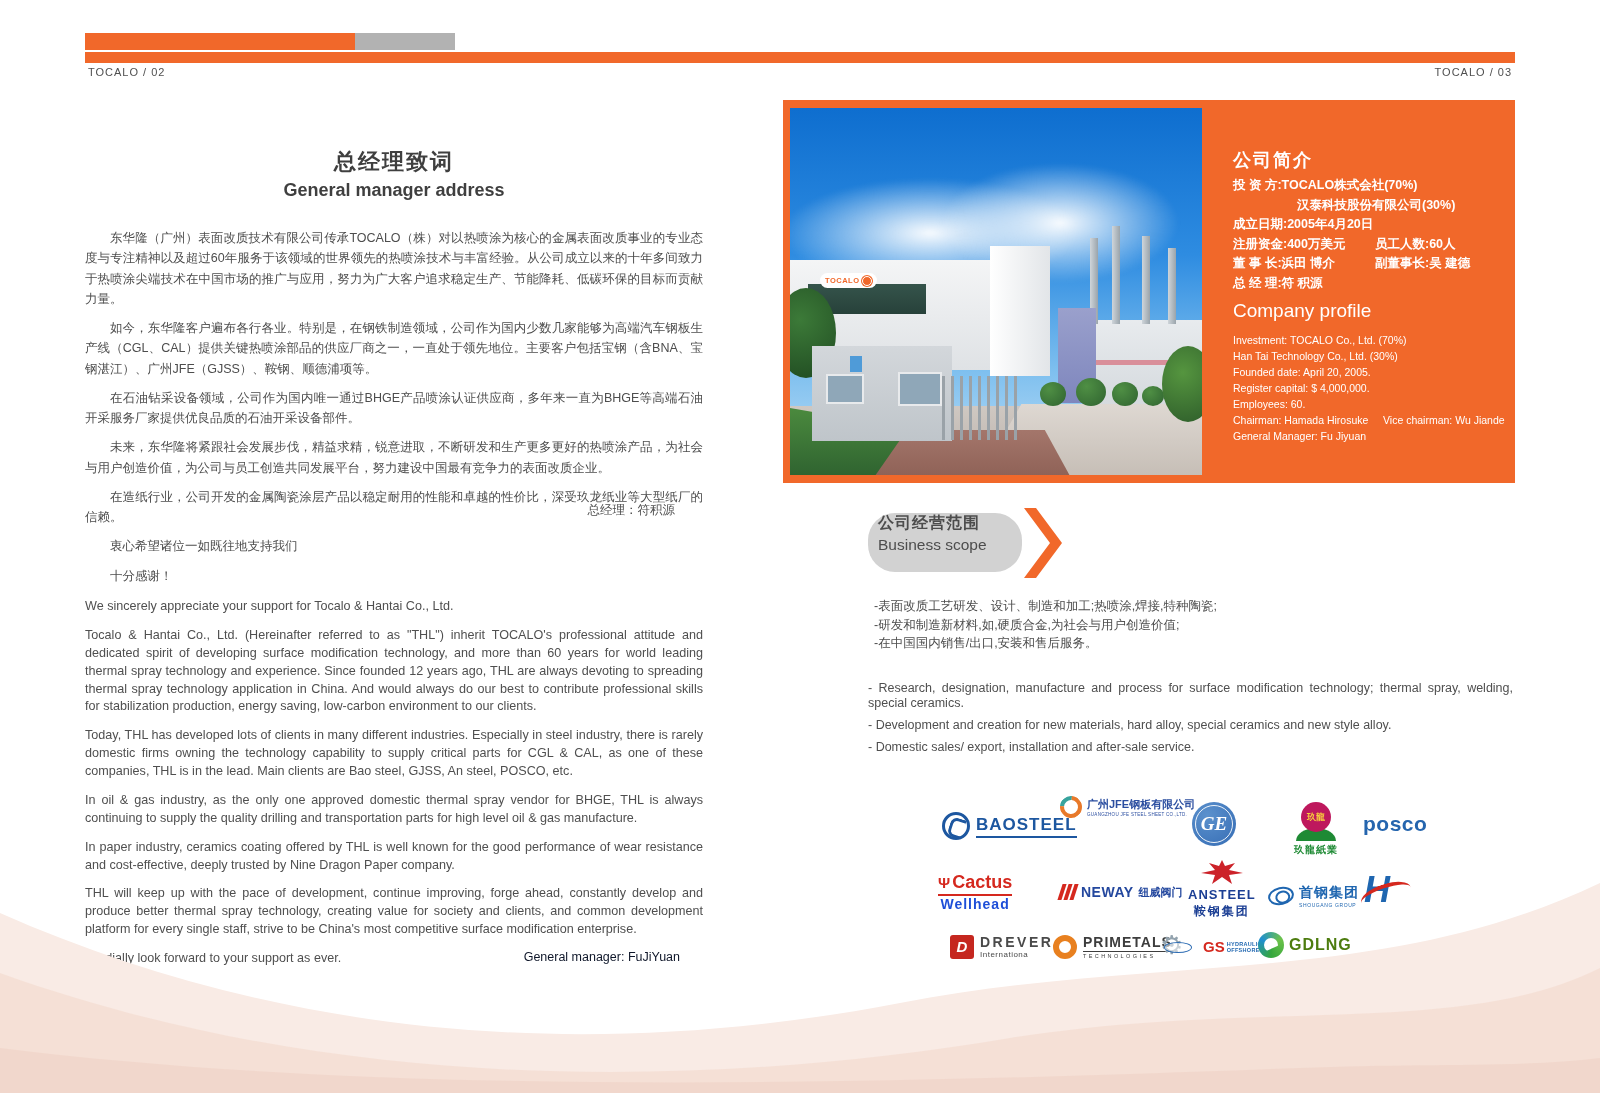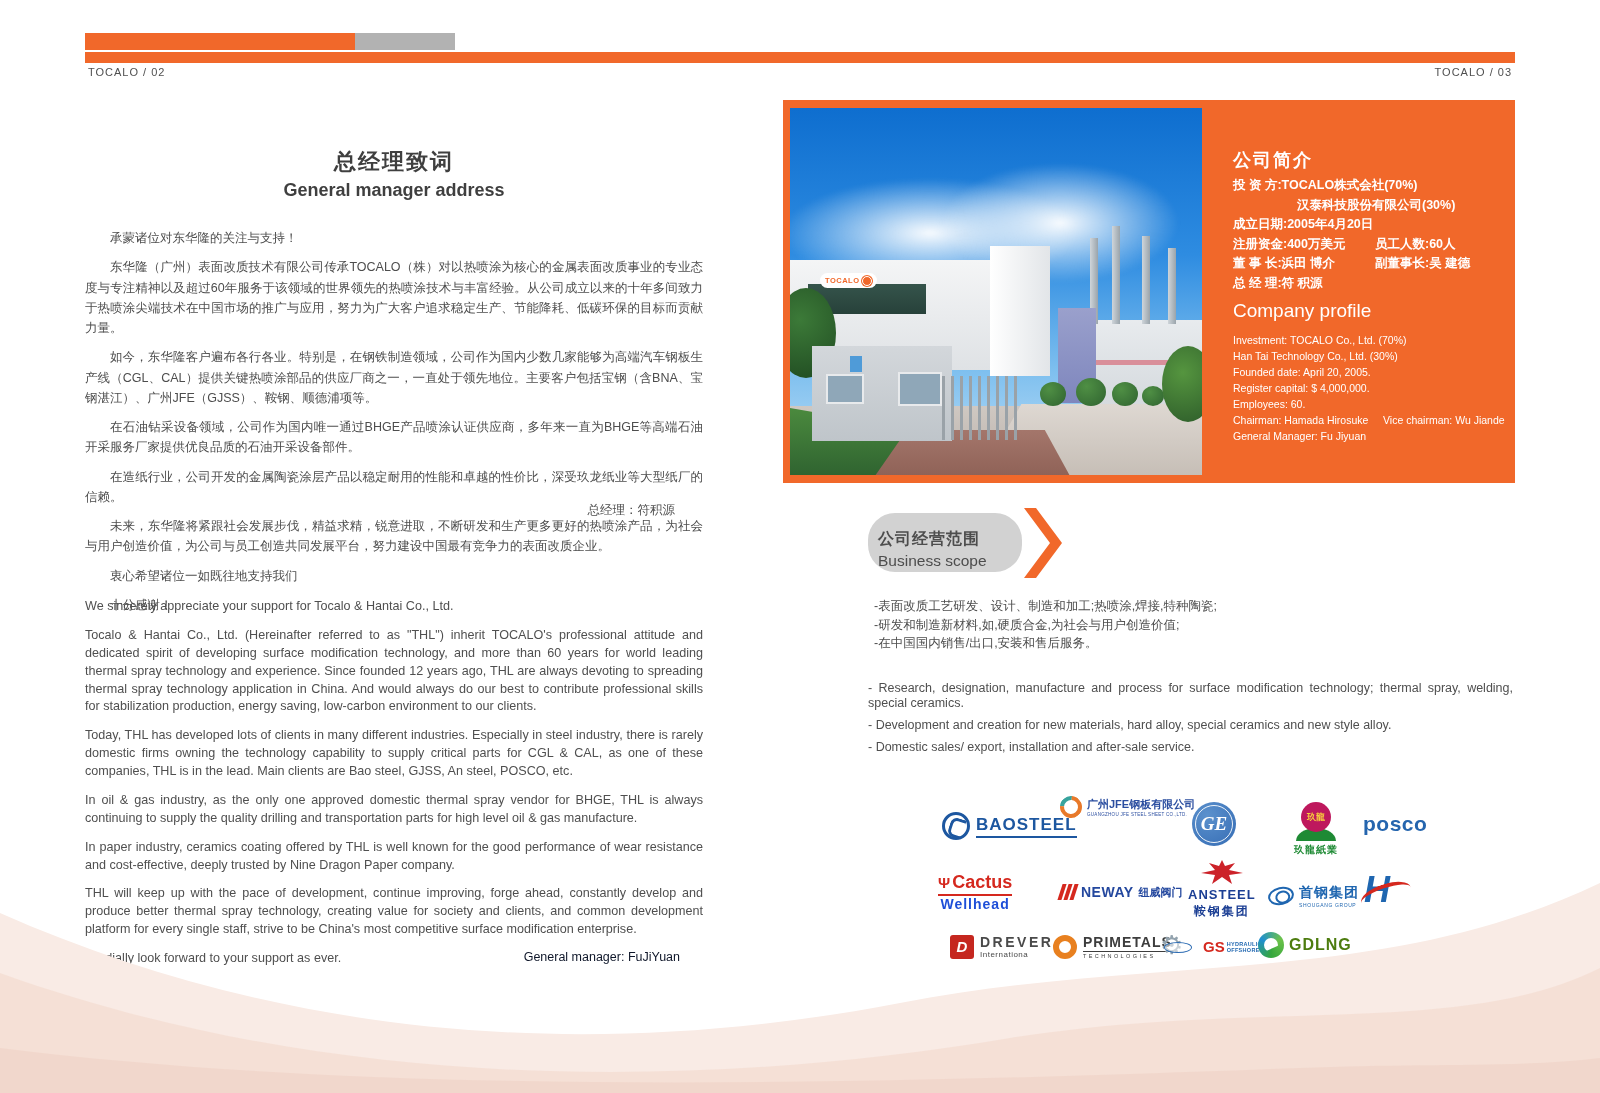--- a/index.html
+++ b/index.html
@@ -59,21 +59,21 @@
   .pt-cn{position:absolute;left:0;top:76px;font-size:12.5px;line-height:19.5px;font-weight:bold;}
   .pt-cn .ind{padding-left:64px;}
   .pt-cn .cols{display:flex;}
   .pt-cn .c1{width:142px;}
   .pt-title-en{position:absolute;left:0;top:200px;font-size:19px;}
   .pt-en{position:absolute;left:0;top:232px;font-size:10.5px;line-height:16px;}
   .pt-en .cols{display:flex;}
   .pt-en .c1{width:150px;}
 
   
-  .bs-box{position:absolute;left:868px;top:513px;width:154px;height:59px;background:#d2d2d2;padding:16px 0 0 10px;box-sizing:border-box;color:#4d4d4d;border-radius:27px;}
+  .bs-box{position:absolute;left:868px;top:513px;width:154px;height:59px;background:#d2d2d2;padding:0 0 0 10px;box-sizing:border-box;color:#4d4d4d;border-radius:27px;}
   .bs-box .cn{font-size:16px;font-weight:bold;letter-spacing:1px;}
   .bs-box .en{font-size:15.5px;margin-top:2px;}
   .bs-chevron{position:absolute;left:1016px;top:508px;}
   .bs-items-cn{position:absolute;left:874px;top:597px;width:560px;color:#4d4d4d;font-size:12.5px;line-height:18.5px;}
   .bs-items-en{position:absolute;left:868px;top:681px;width:645px;color:#4f4f4f;font-size:12.5px;line-height:15px;text-align:justify;}
   .bs-items-en div{margin-bottom:7px;}
 
   
   .logo{position:absolute;display:flex;align-items:center;}
   .l-baosteel{left:942px;top:812px;gap:6px;}
@@ -149,26 +149,25 @@
   <div class="bar bar-orange-full"></div>
   <div class="pagehead left">TOCALO / 02</div>
   <div class="pagehead right">TOCALO / 03</div>
 
   <div class="gm-title">
     <div class="cn">总经理致词</div>
     <div class="en">General manager address</div>
   </div>
 
   <div class="cn-body">
-    <p>承蒙诸位对东华隆的关注与支持！</p>
     <p>东华隆（广州）表面改质技术有限公司传承TOCALO（株）对以热喷涂为核心的金属表面改质事业的专业态度与专注精神以及超过60年服务于该领域的世界领先的热喷涂技术与丰富经验。从公司成立以来的十年多间致力于热喷涂尖端技术在中国市场的推广与应用，努力为广大客户追求稳定生产、节能降耗、低碳环保的目标而贡献力量。</p>
     <p>如今，东华隆客户遍布各行各业。特别是，在钢铁制造领域，公司作为国内少数几家能够为高端汽车钢板生产线（CGL、CAL）提供关键热喷涂部品的供应厂商之一，一直处于领先地位。主要客户包括宝钢（含BNA、宝钢湛江）、广州JFE（GJSS）、鞍钢、顺德浦项等。</p>
     <p>在石油钻采设备领域，公司作为国内唯一通过BHGE产品喷涂认证供应商，多年来一直为BHGE等高端石油开采服务厂家提供优良品质的石油开采设备部件。</p>
+    <p>未来，东华隆将紧跟社会发展步伐，精益求精，锐意进取，不断研发和生产更多更好的热喷涂产品，为社会与用户创造价值，为公司与员工创造共同发展平台，努力建设中国最有竞争力的表面改质企业。</p>
     <p>在造纸行业，公司开发的金属陶瓷涂层产品以稳定耐用的性能和卓越的性价比，深受玖龙纸业等大型纸厂的信赖。</p>
-    <p>未来，东华隆将紧跟社会发展步伐，精益求精，锐意进取，不断研发和生产更多更好的热喷涂产品，为社会与用户创造价值，为公司与员工创造共同发展平台，努力建设中国最有竞争力的表面改质企业。</p>
     <p>衷心希望诸位一如既往地支持我们</p>
     <p>十分感谢！</p>
   </div>
   <div class="cn-sign">总经理：符积源</div>
 
   <div class="en-body">
     <p>We sincerely appreciate your support for Tocalo &amp; Hantai Co., Ltd.</p>
     <p>Tocalo &amp; Hantai Co., Ltd. (Hereinafter referred to as "THL") inherit TOCALO's professional attitude and dedicated spirit of developing surface modification technology, and more than 60 years for world leading thermal spray technology and experience. Since founded 12 years ago, THL are always devoting to spreading thermal spray technology application in China. And would always do our best to contribute professional skills for stabilization production, energy saving, low-carbon environment to our clients.</p>
     <p>Today, THL has developed lots of clients in many different industries. Especially in steel industry, there is rarely domestic firms owning the technology capability to supply critical parts for CGL &amp; CAL, as one of these companies, THL is in the lead. Main clients are Bao steel, GJSS, An steel, POSCO, etc.</p>
     <p>In oil &amp; gas industry, as the only one approved domestic thermal spray vendor for BHGE, THL is always continuing to supply the quality drilling and transportation parts for high level oil &amp; gas manufacture.</p>

